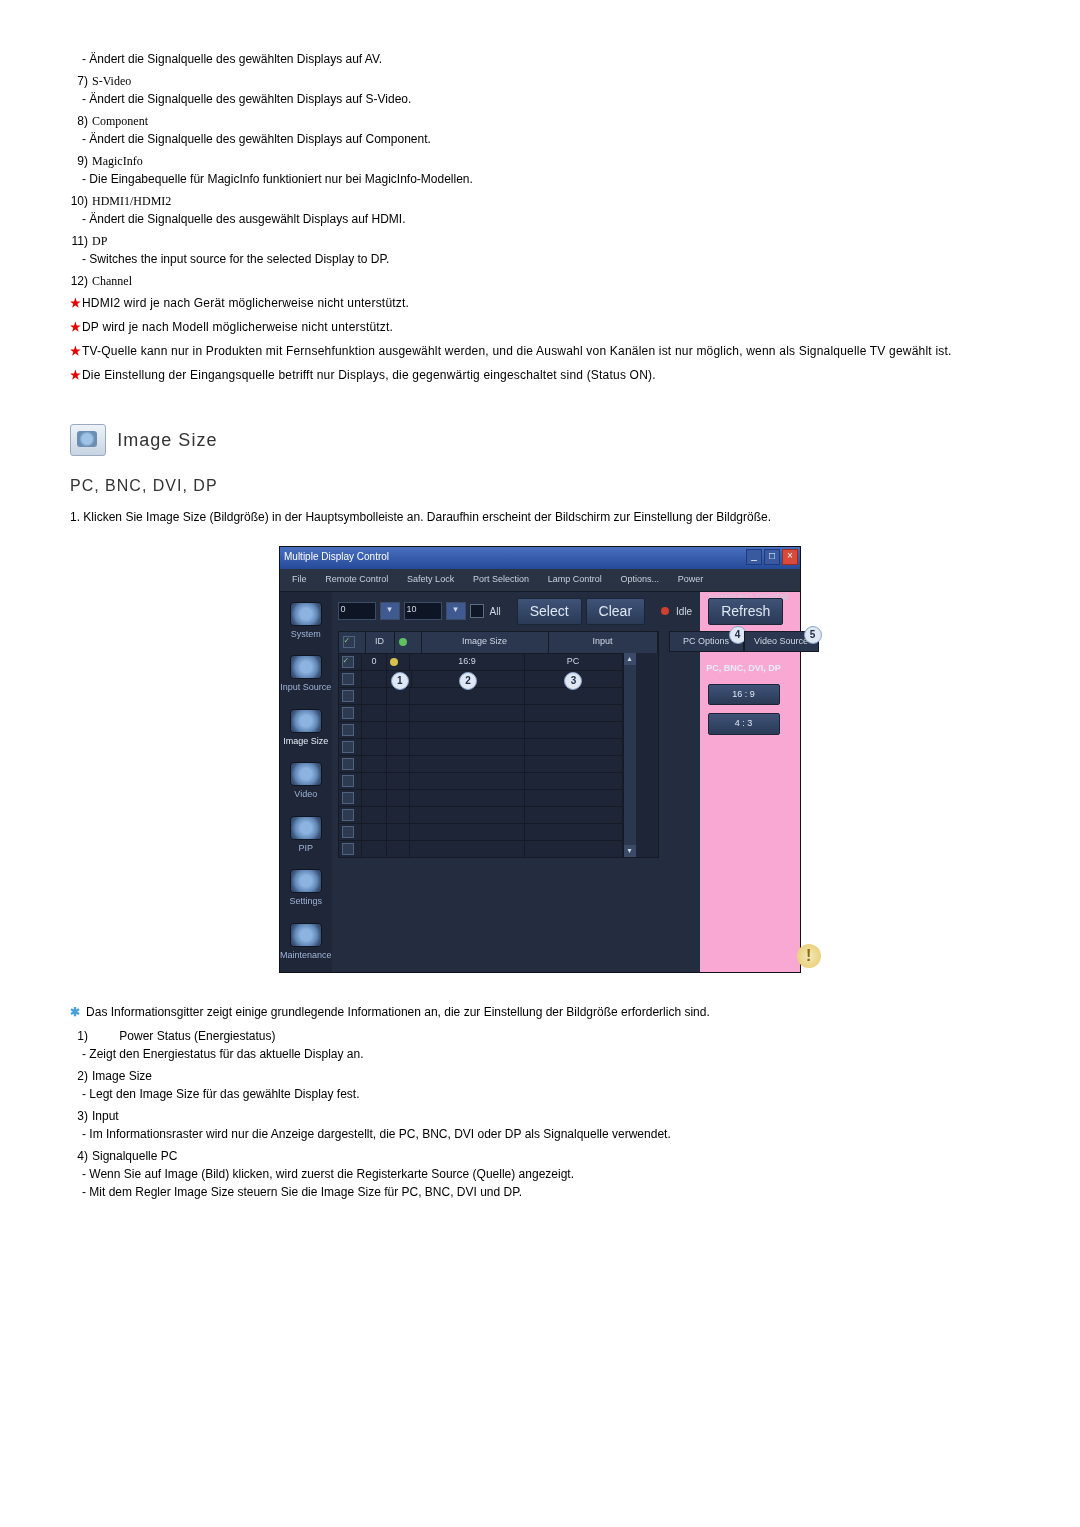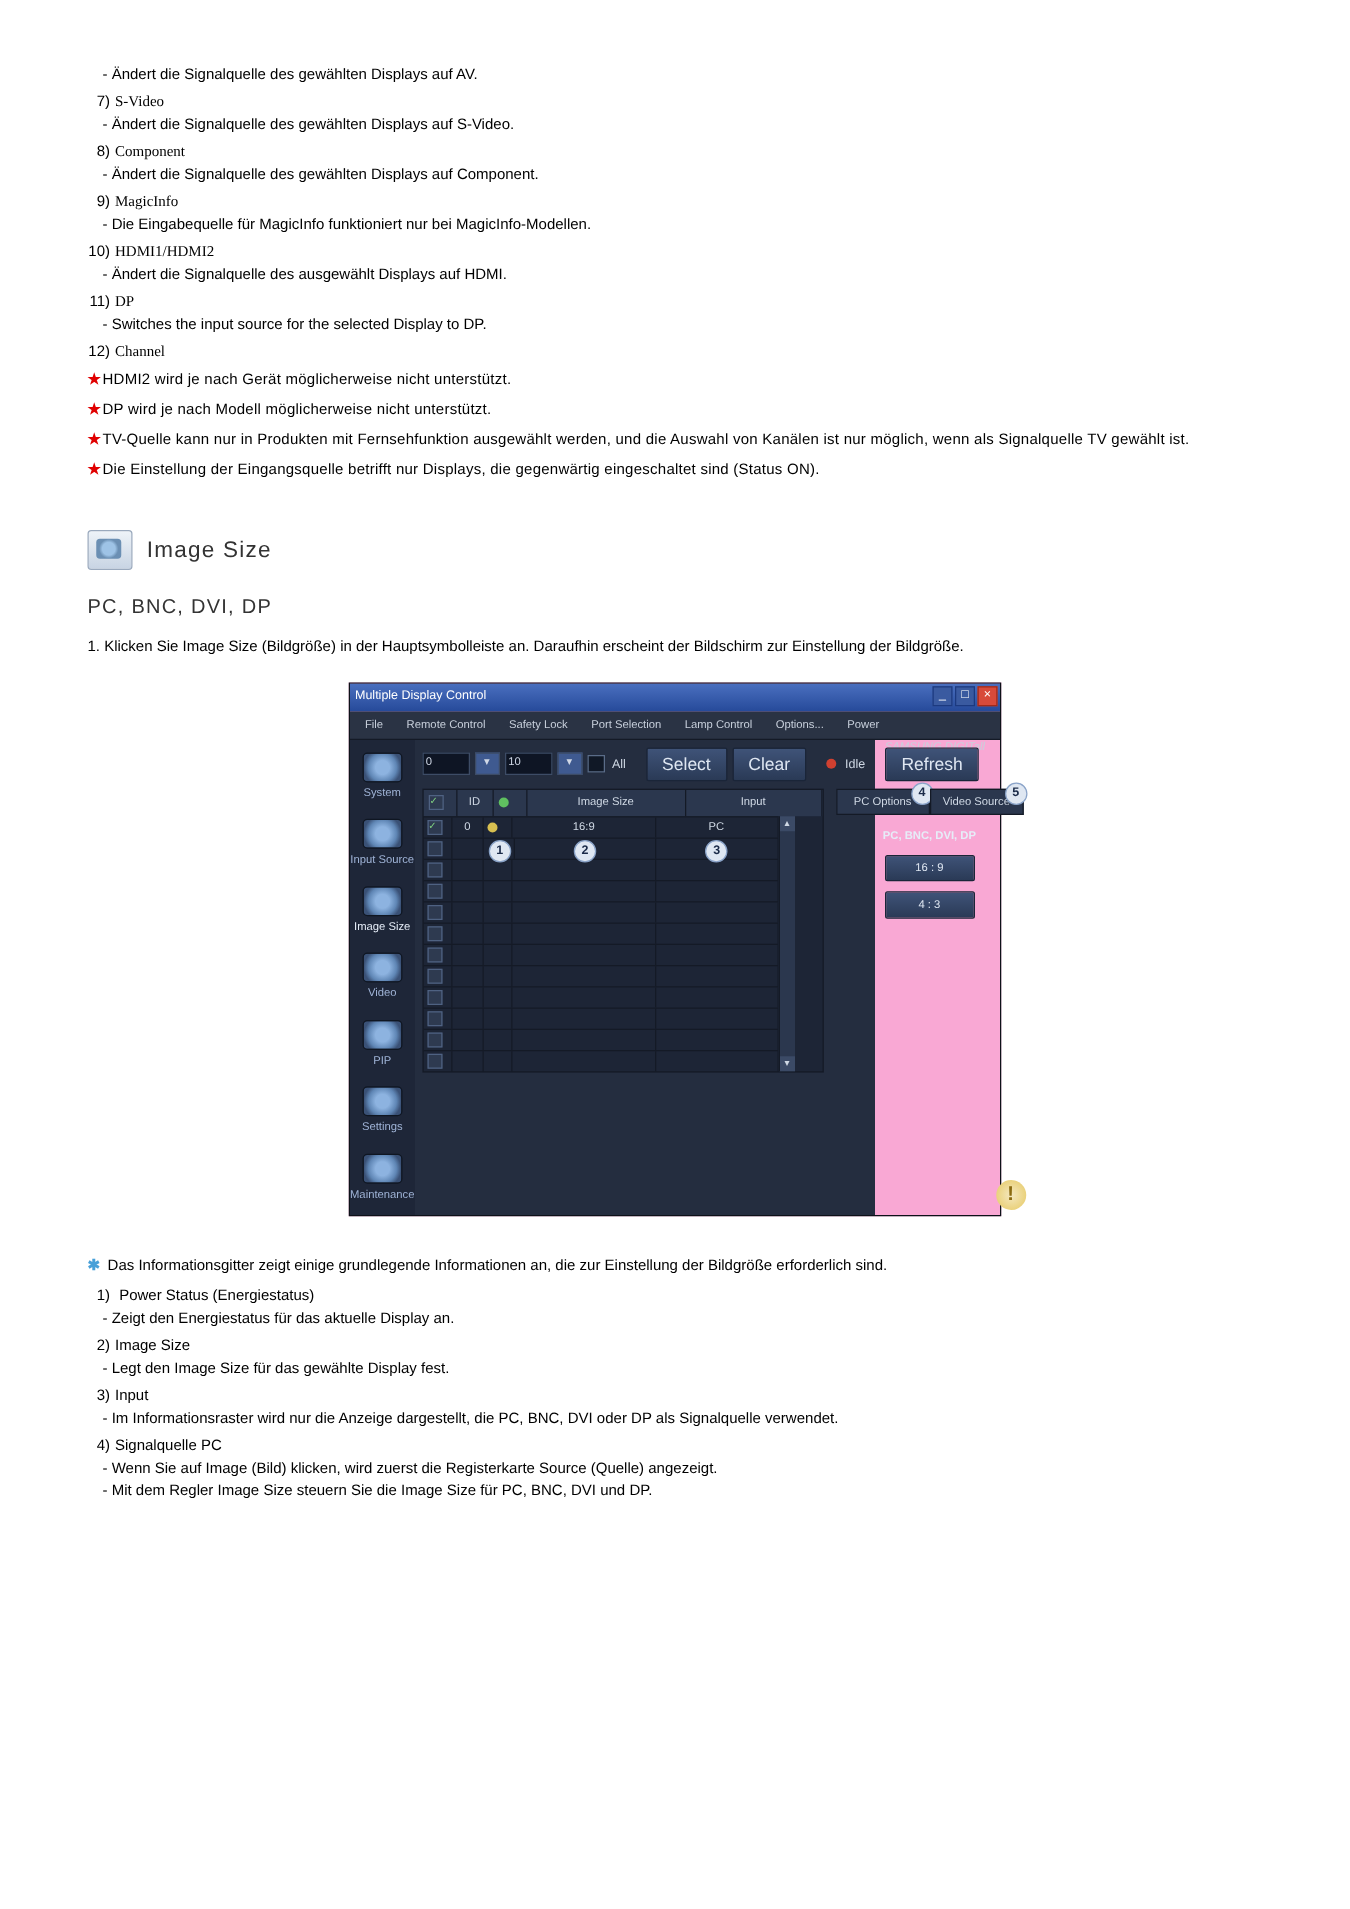--- a/index.html
+++ b/index.html
@@ -300,21 +300,21 @@
   </div>
 </div>
 
 <div style="display:flex; gap:6px; margin-top:30px;">
   <span class="info-star">✱</span>
   <span>Das Informationsgitter zeigt einige grundlegende Informationen an, die zur Einstellung der Bildgröße erforderlich sind.</span>
 </div>
 
 <div class="item" style="margin-top:6px;">
   <span class="num">1)</span>
-  <span style="margin-left:0;">Power Status (Energiestatus)</span>
+  <span style="margin-left:24px;">Power Status (Energiestatus)</span>
   <div class="desc">- Zeigt den Energiestatus für das aktuelle Display an.</div>
 </div>
 <div class="item">
   <span class="num">2)</span><span>Image Size</span>
   <div class="desc">- Legt den Image Size für das gewählte Display fest.</div>
 </div>
 <div class="item">
   <span class="num">3)</span><span>Input</span>
   <div class="desc">- Im Informationsraster wird nur die Anzeige dargestellt, die PC, BNC, DVI oder DP als Signalquelle verwendet.</div>
 </div>

